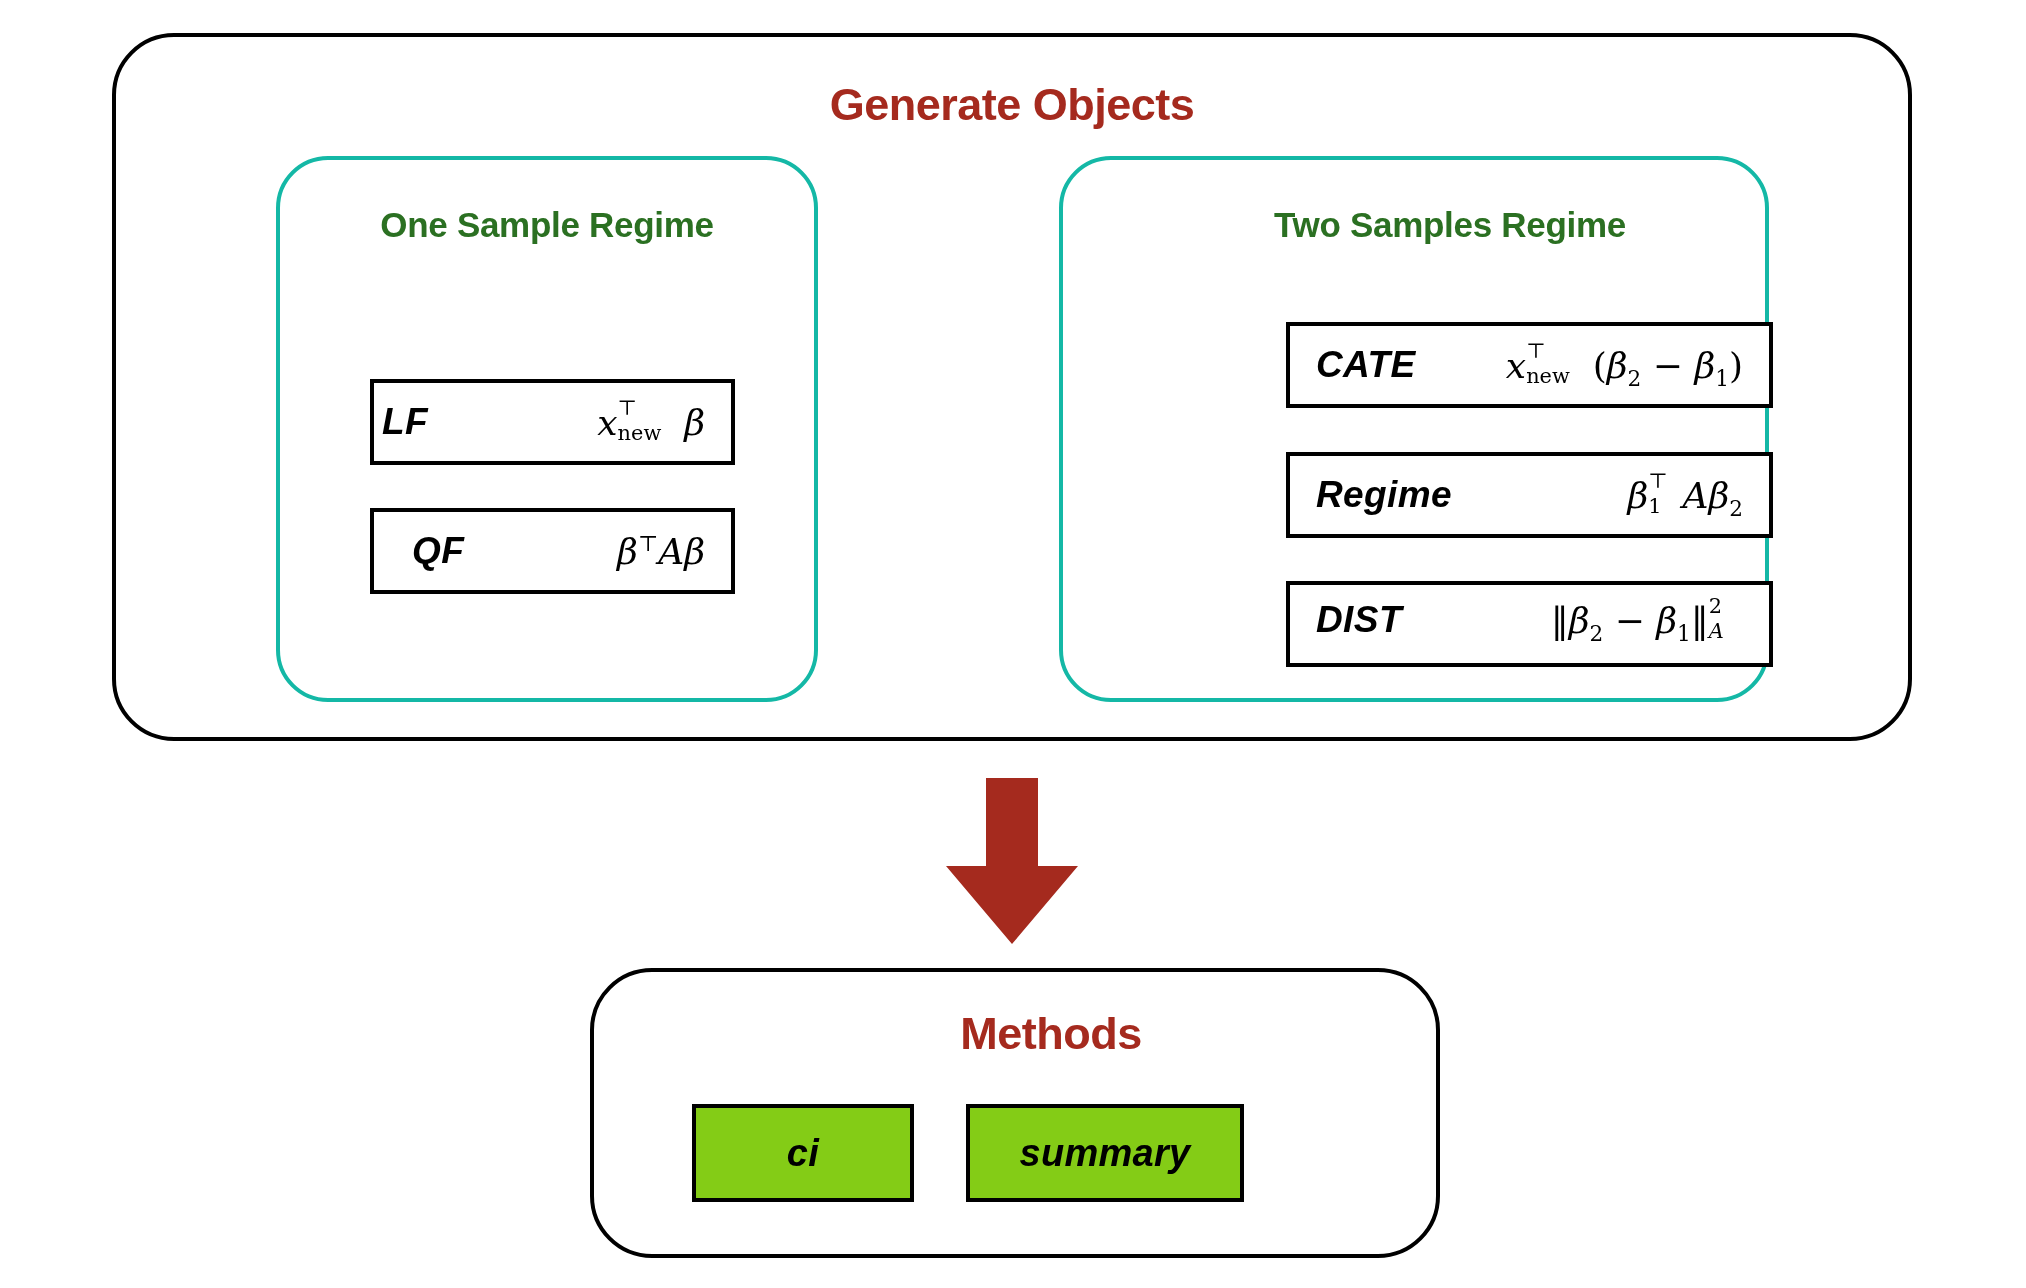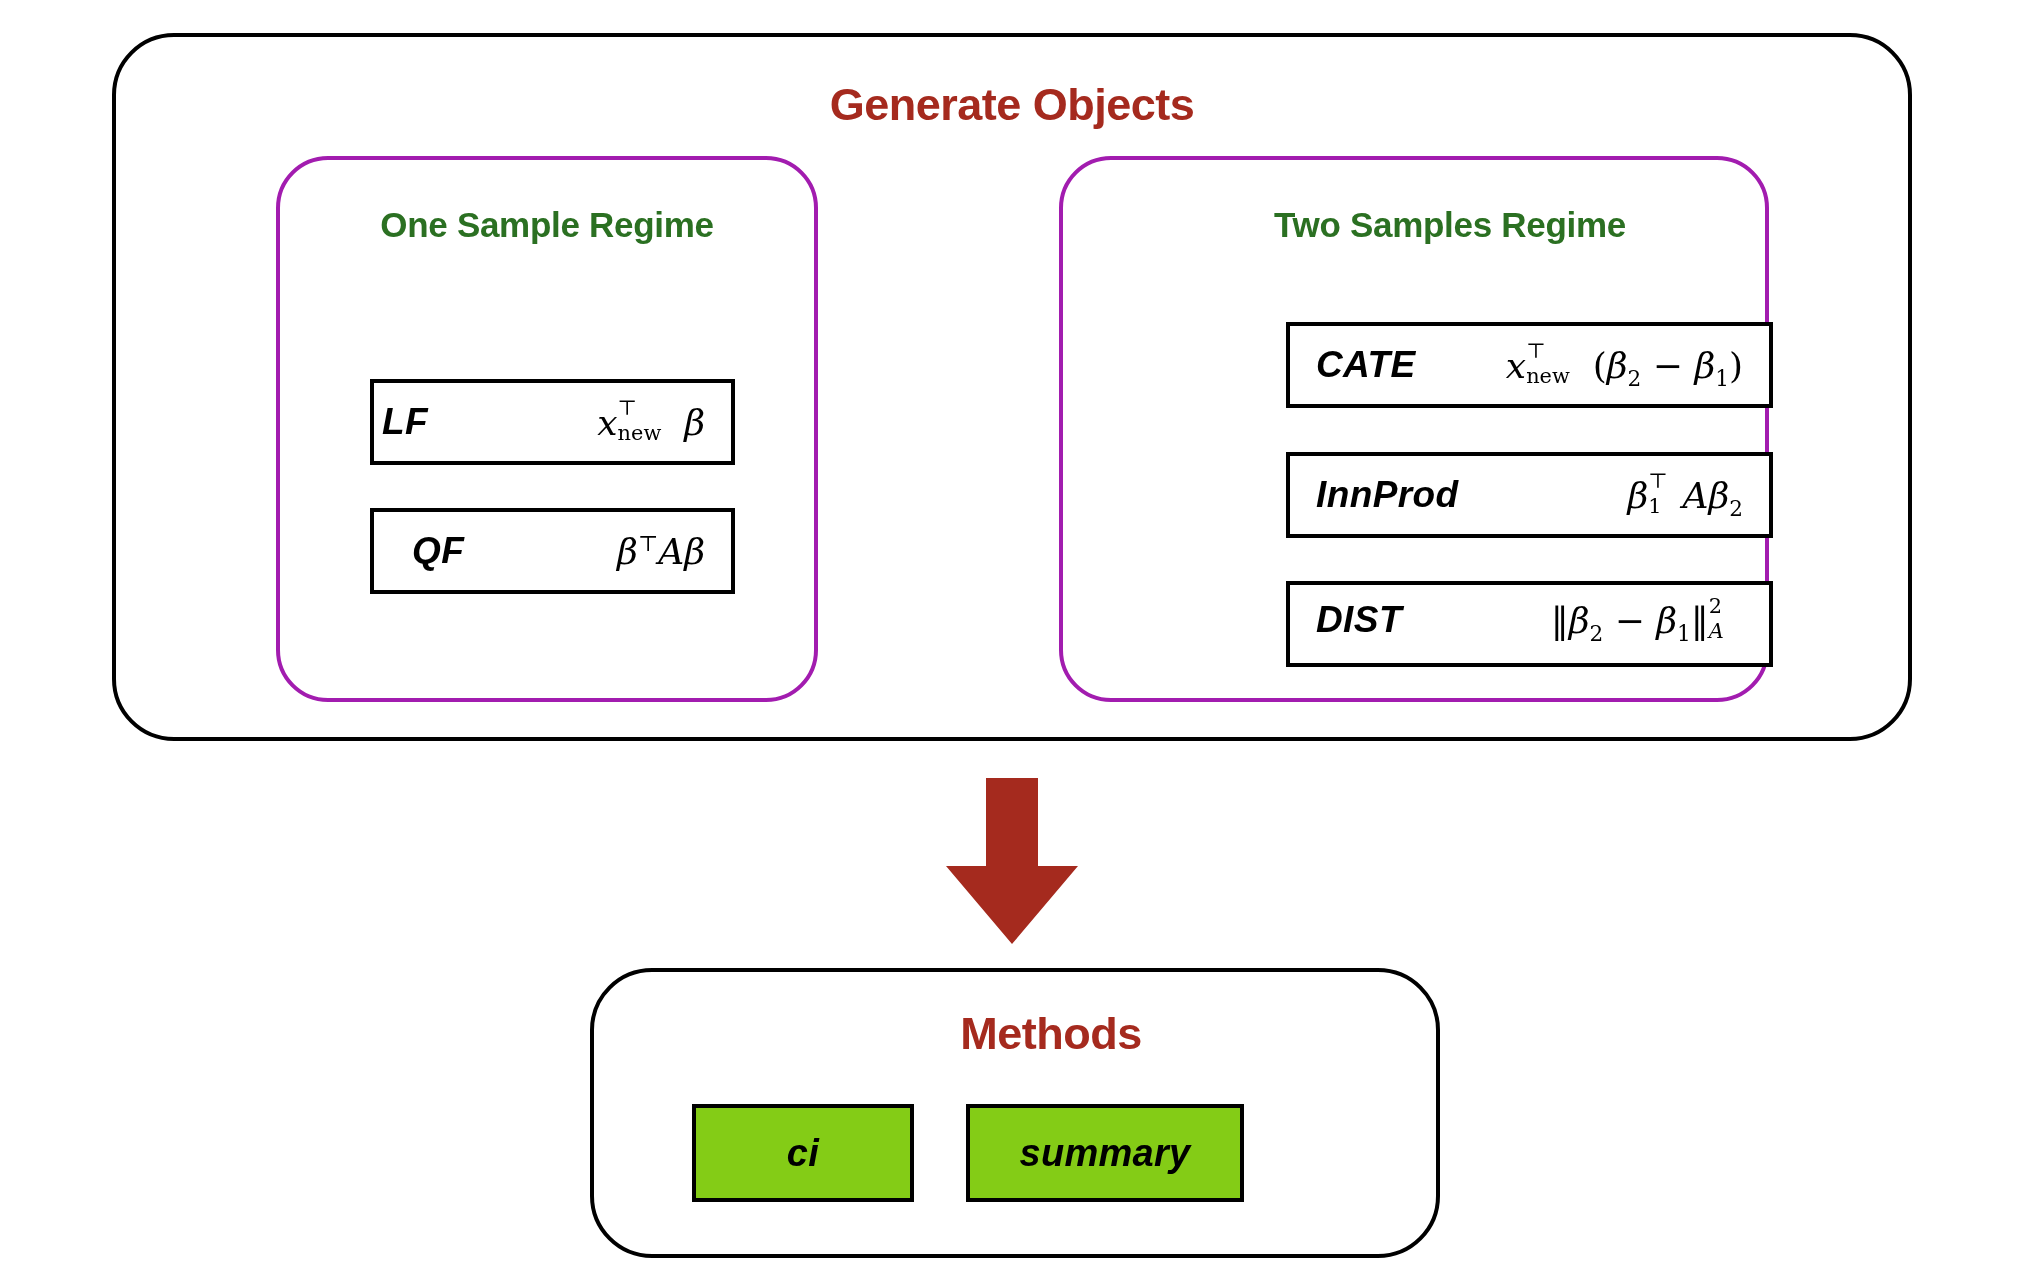--- a/index.html
+++ b/index.html
@@ -54,21 +54,21 @@
   }
   #methods-title {
     top: 36px;
     font-size: 45px;
     margin-left: 36px;
   }
 
   
   .regime {
     position: absolute;
-    border: 4px solid #a21caf;
+    border: 4px solid #14b8a6;
     border-radius: 52px;
     box-sizing: border-box;
     background: #ffffff;
   }
   #one-sample-regime {
     left: 160px;
     top: 119px;
     width: 542px;
     height: 546px;
   }
@@ -230,21 +230,21 @@
     <div class="regime-title" id="two-samples-title">Two Samples Regime</div>
 
     <div class="formula-box" id="formula-box-cate">
       <span class="formula-name">CATE</span>
       <span class="formula-expr">
         <i>x</i><span class="stack wide"><span class="up">⊤</span><span class="dn">new</span></span><span class="rm">(</span><i>β</i><span class="dn">2</span> − <i>β</i><span class="dn">1</span><span class="rm">)</span>
       </span>
     </div>
 
     <div class="formula-box" id="formula-box-innprod">
-      <span class="formula-name">InnProd</span>
+      <span class="formula-name">Regime</span>
       <span class="formula-expr">
         <i>β</i><span class="stack"><span class="up">⊤</span><span class="dn">1</span></span><i>A</i><i>β</i><span class="dn">2</span>
       </span>
     </div>
 
     <div class="formula-box" id="formula-box-dist">
       <span class="formula-name">DIST</span>
       <span class="formula-expr">
         <span class="rm">‖</span><i>β</i><span class="dn">2</span> − <i>β</i><span class="dn">1</span><span class="rm">‖</span><span class="stack"><span class="up">2</span><span class="dn"><i>A</i></span></span>
       </span>

